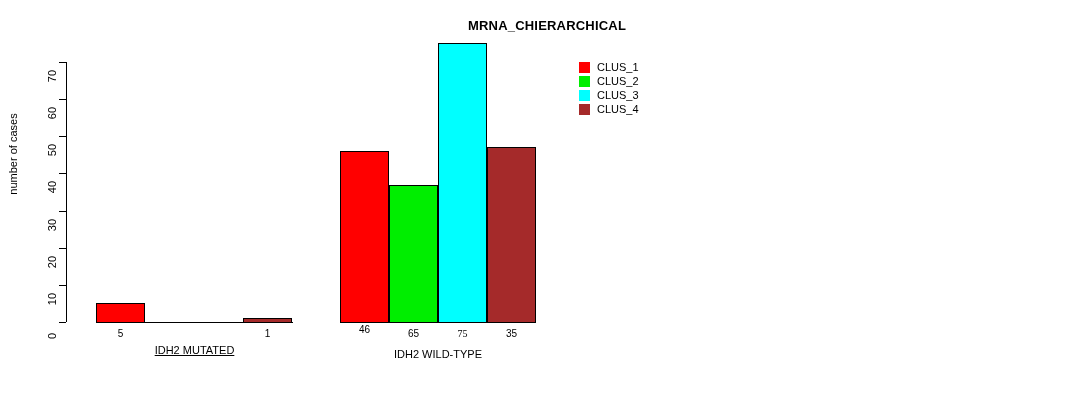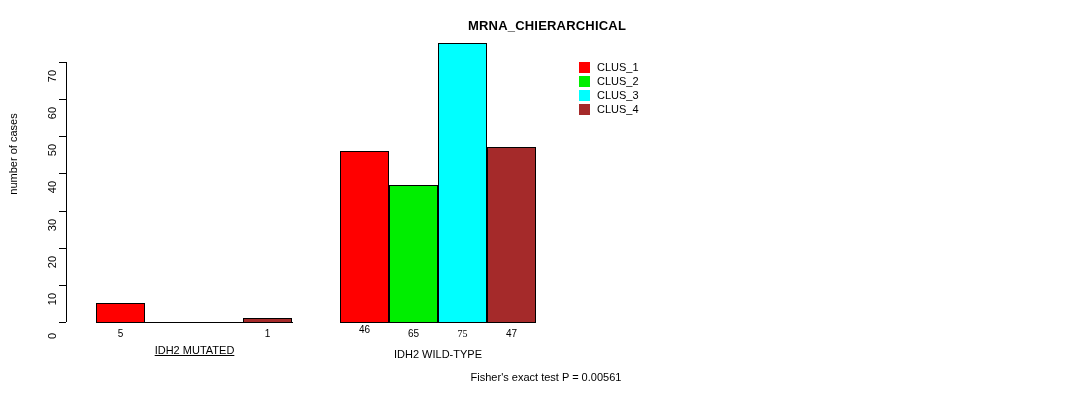--- a/index.html
+++ b/index.html
@@ -183,21 +183,21 @@
       <div class="bar-value-label" style="left: 243px; width: 49px; top: 328px;">1</div>
       <div class="group-label" style="left: 74.5px; width: 240px; top: 344px; text-decoration: underline;">IDH2 MUTATED</div>
       <div class="group-baseline" style="left: 340px; width: 196px; top: 322px;"></div>
       <div class="bar" title="CLUS_1: 46" style="left: 340px; width: 49px; top: 151.143px; height: 171.857px; background: rgb(255, 0, 0);"></div>
       <div class="bar-value-label" style="left: 340px; width: 49px; top: 324px;">46</div>
       <div class="bar" title="CLUS_2: 37" style="left: 389px; width: 49px; top: 184.571px; height: 138.429px; background: rgb(0, 238, 0);"></div>
       <div class="bar-value-label" style="left: 389px; width: 49px; top: 328px;">65</div>
       <div class="bar" title="CLUS_3: 75" style="left: 438px; width: 49px; top: 43.4286px; height: 279.571px; background: rgb(0, 255, 255);"></div>
       <div class="bar-value-label" style="left: 438px; width: 49px; top: 328px; font-family: Liberation Serif, serif;">75</div>
       <div class="bar" title="CLUS_4: 47" style="left: 487px; width: 49px; top: 147.429px; height: 175.571px; background: rgb(165, 42, 42);"></div>
-      <div class="bar-value-label" style="left: 487px; width: 49px; top: 328px;">47</div>
+      <div class="bar-value-label" style="left: 487px; width: 49px; top: 328px;">35</div>
       <div class="group-label" style="left: 318px; width: 240px; top: 348px;">IDH2 WILD-TYPE</div>
     </div>
 
   <div id="legend">
       <div class="legend-row">
         <span class="legend-swatch" style="background: rgb(255, 0, 0);"></span>
         <span class="legend-label">CLUS_1</span>
       </div>
       <div class="legend-row">
         <span class="legend-swatch" style="background: rgb(0, 238, 0);"></span>
@@ -206,15 +206,14 @@
       <div class="legend-row">
         <span class="legend-swatch" style="background: rgb(0, 255, 255);"></span>
         <span class="legend-label">CLUS_3</span>
       </div>
       <div class="legend-row">
         <span class="legend-swatch" style="background: rgb(165, 42, 42);"></span>
         <span class="legend-label">CLUS_4</span>
       </div>
     </div>
 
-  <div id="footnote"><span class="footnote-inner">Fisher's exact test P = 0.00561</span></div>
 
 </div>
 
 </body></html>

